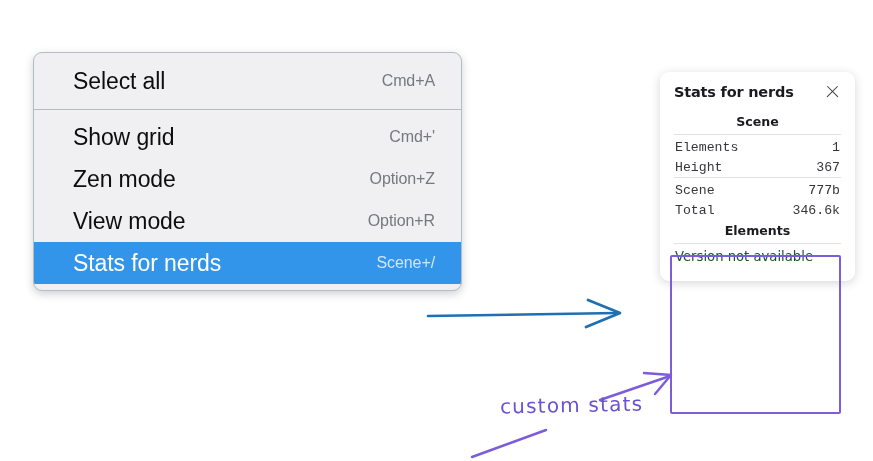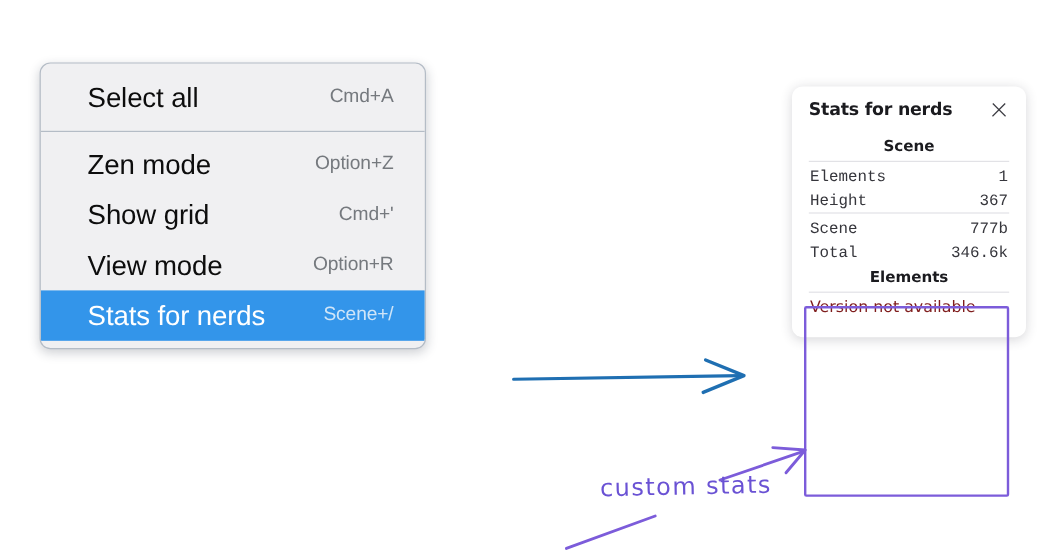--- a/index.html
+++ b/index.html
@@ -14,21 +14,21 @@
     overflow: hidden;
     font-family: "Liberation Sans", sans-serif;
     -webkit-font-smoothing: antialiased;
   }
 
   
   #context-menu {
     position: absolute;
     left: 33px;
     top: 52px;
-    width: 322px;
+    width: 429px;
     background: #f0f0f2;
     border: 1px solid #b4bcc6;
     border-radius: 9px;
     box-shadow: 0 3px 9px rgba(30,40,60,0.22);
     overflow: hidden;
     box-sizing: border-box;
   }
   .menu-section { padding: 6px 0; }
   .menu-section.first { padding: 7px 0 7px 0; }
   .menu-sep {
@@ -126,21 +126,21 @@
     align-items: baseline;
     font-size: 13.2px;
     color: #36363c;
     padding: 2.5px 3px;
     font-family: Liberation Mono, monospace;
   }
   .sp-row .k { white-space: nowrap; }
   .sp-row .v { white-space: nowrap; }
   .sp-single {
     font-size: 13.2px;
-    color: #7f1d1d;
+    color: #14532d;
     padding: 3px 3px;
     text-align: left;
     white-space: nowrap;
   }
 
   
   #stats-highlight-box {
     position: absolute;
     left: 670px;
     top: 255px;
@@ -181,26 +181,26 @@
     <div class="menu-item">
       <span class="mi-label">Select all</span>
       <span class="mi-shortcut">Cmd+A</span>
     </div>
   </div>
 
   <div class="menu-sep"></div>
 
   <div class="menu-section">
     <div class="menu-item">
+      <span class="mi-label">Show grid</span>
+      <span class="mi-shortcut">Cmd+'</span>
+    </div>
+    <div class="menu-item">
       <span class="mi-label">Zen mode</span>
       <span class="mi-shortcut">Option+Z</span>
-    </div>
-    <div class="menu-item">
-      <span class="mi-label">Show grid</span>
-      <span class="mi-shortcut">Cmd+'</span>
     </div>
     <div class="menu-item">
       <span class="mi-label">View mode</span>
       <span class="mi-shortcut">Option+R</span>
     </div>
     <div class="menu-item selected">
       <span class="mi-label">Stats for nerds</span>
       <span class="mi-shortcut">Scene+/</span>
     </div>
   </div>

